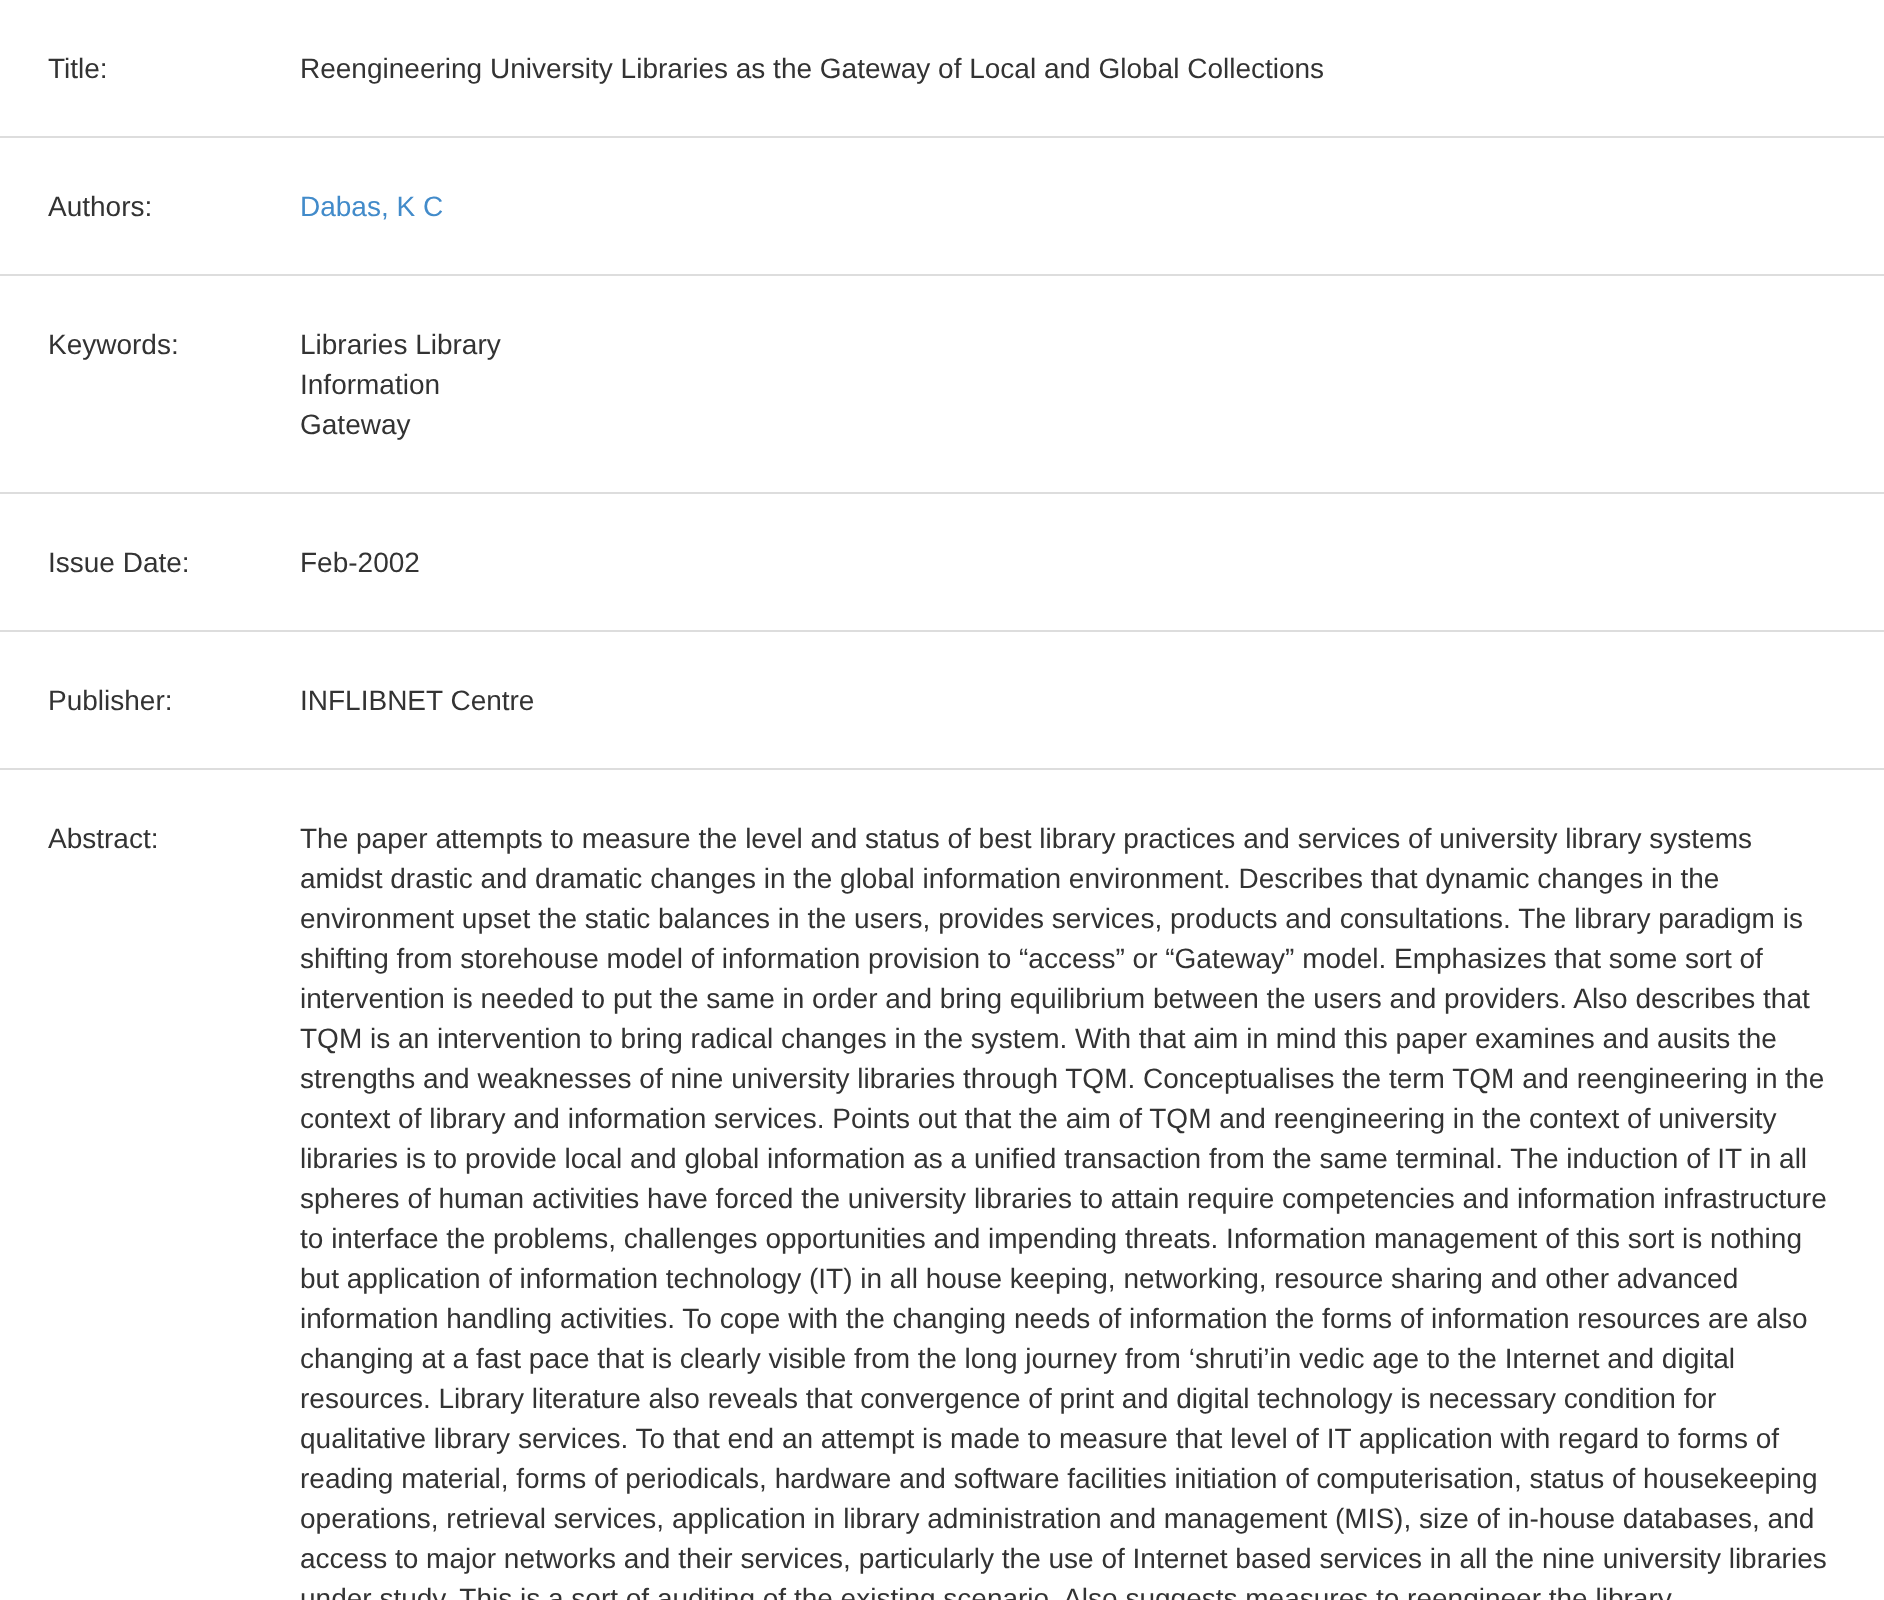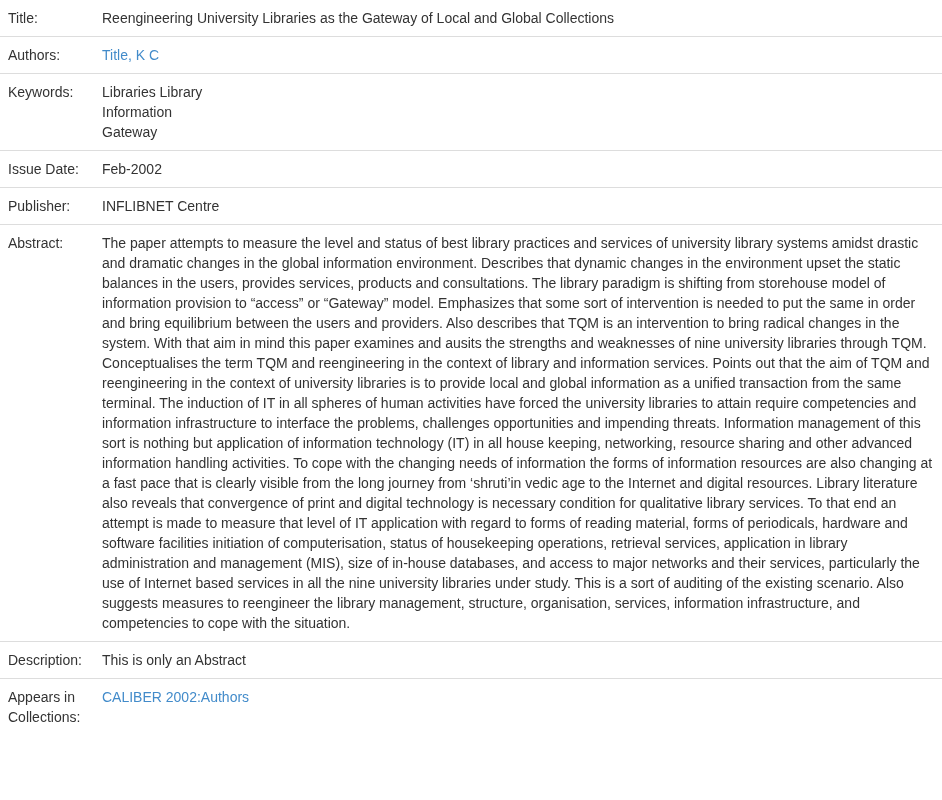--- a/index.html
+++ b/index.html
@@ -14,21 +14,21 @@
     color: #333333;
     width: 942px;
   }
   table.item-metadata {
     width: 942px;
     border-collapse: collapse;
     table-layout: fixed;
   }
   table.item-metadata td {
     vertical-align: top;
-    padding: 8px;
+    padding: 24px;
     border-top: 1px solid #dddddd;
     word-wrap: break-word;
   }
   table.item-metadata tr:first-child td {
     border-top: none;
   }
   td.label-cell {
     width: 78px; 
     white-space: normal;
   }
@@ -45,21 +45,21 @@
 <body>
 
 <table class="item-metadata">
   <tbody id="meta-body">
       <tr>
         <td class="label-cell">Title:</td>
         <td class="value-cell"><span>Reengineering University Libraries as the Gateway of Local and Global Collections</span></td>
       </tr>
       <tr>
         <td class="label-cell">Authors:</td>
-        <td class="value-cell"><a href="#">Title, K C</a></td>
+        <td class="value-cell"><a href="#">Dabas, K C</a></td>
       </tr>
       <tr>
         <td class="label-cell">Keywords:</td>
         <td class="value-cell">
           <span class="keyword-line">Libraries Library</span>
           <span class="keyword-line">Information</span>
           <span class="keyword-line">Gateway</span>
         </td>
       </tr>
       <tr>

